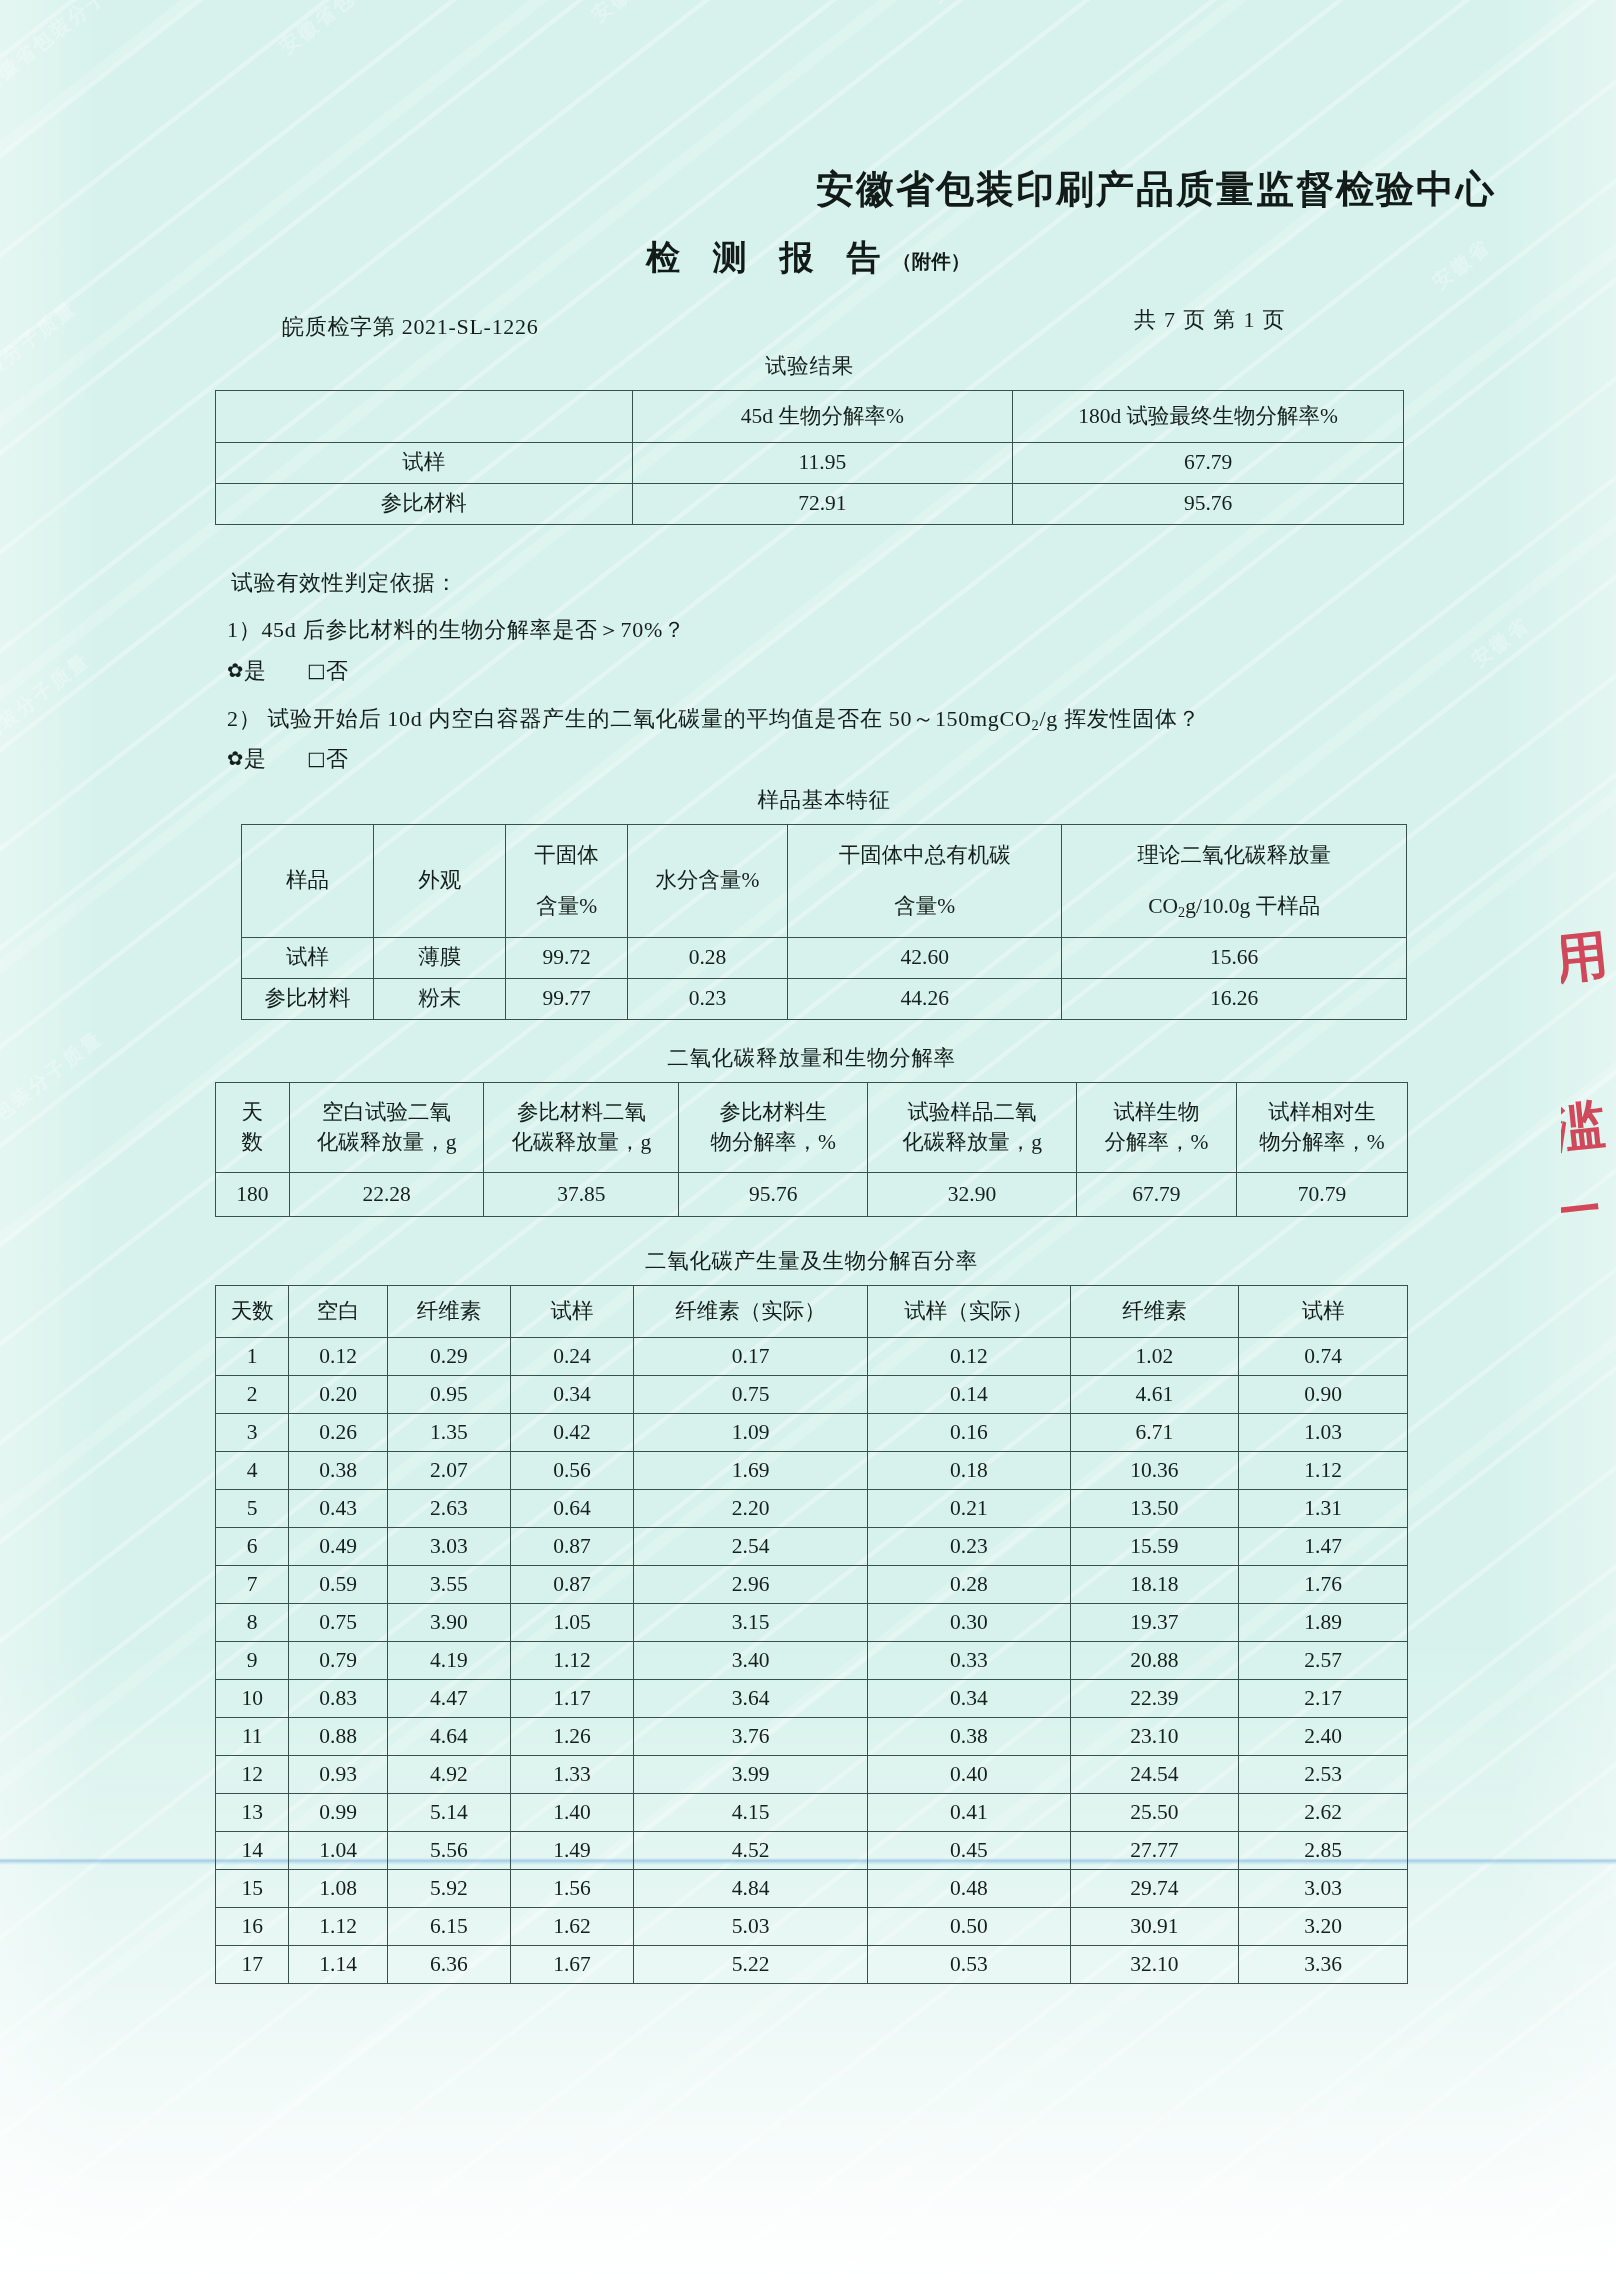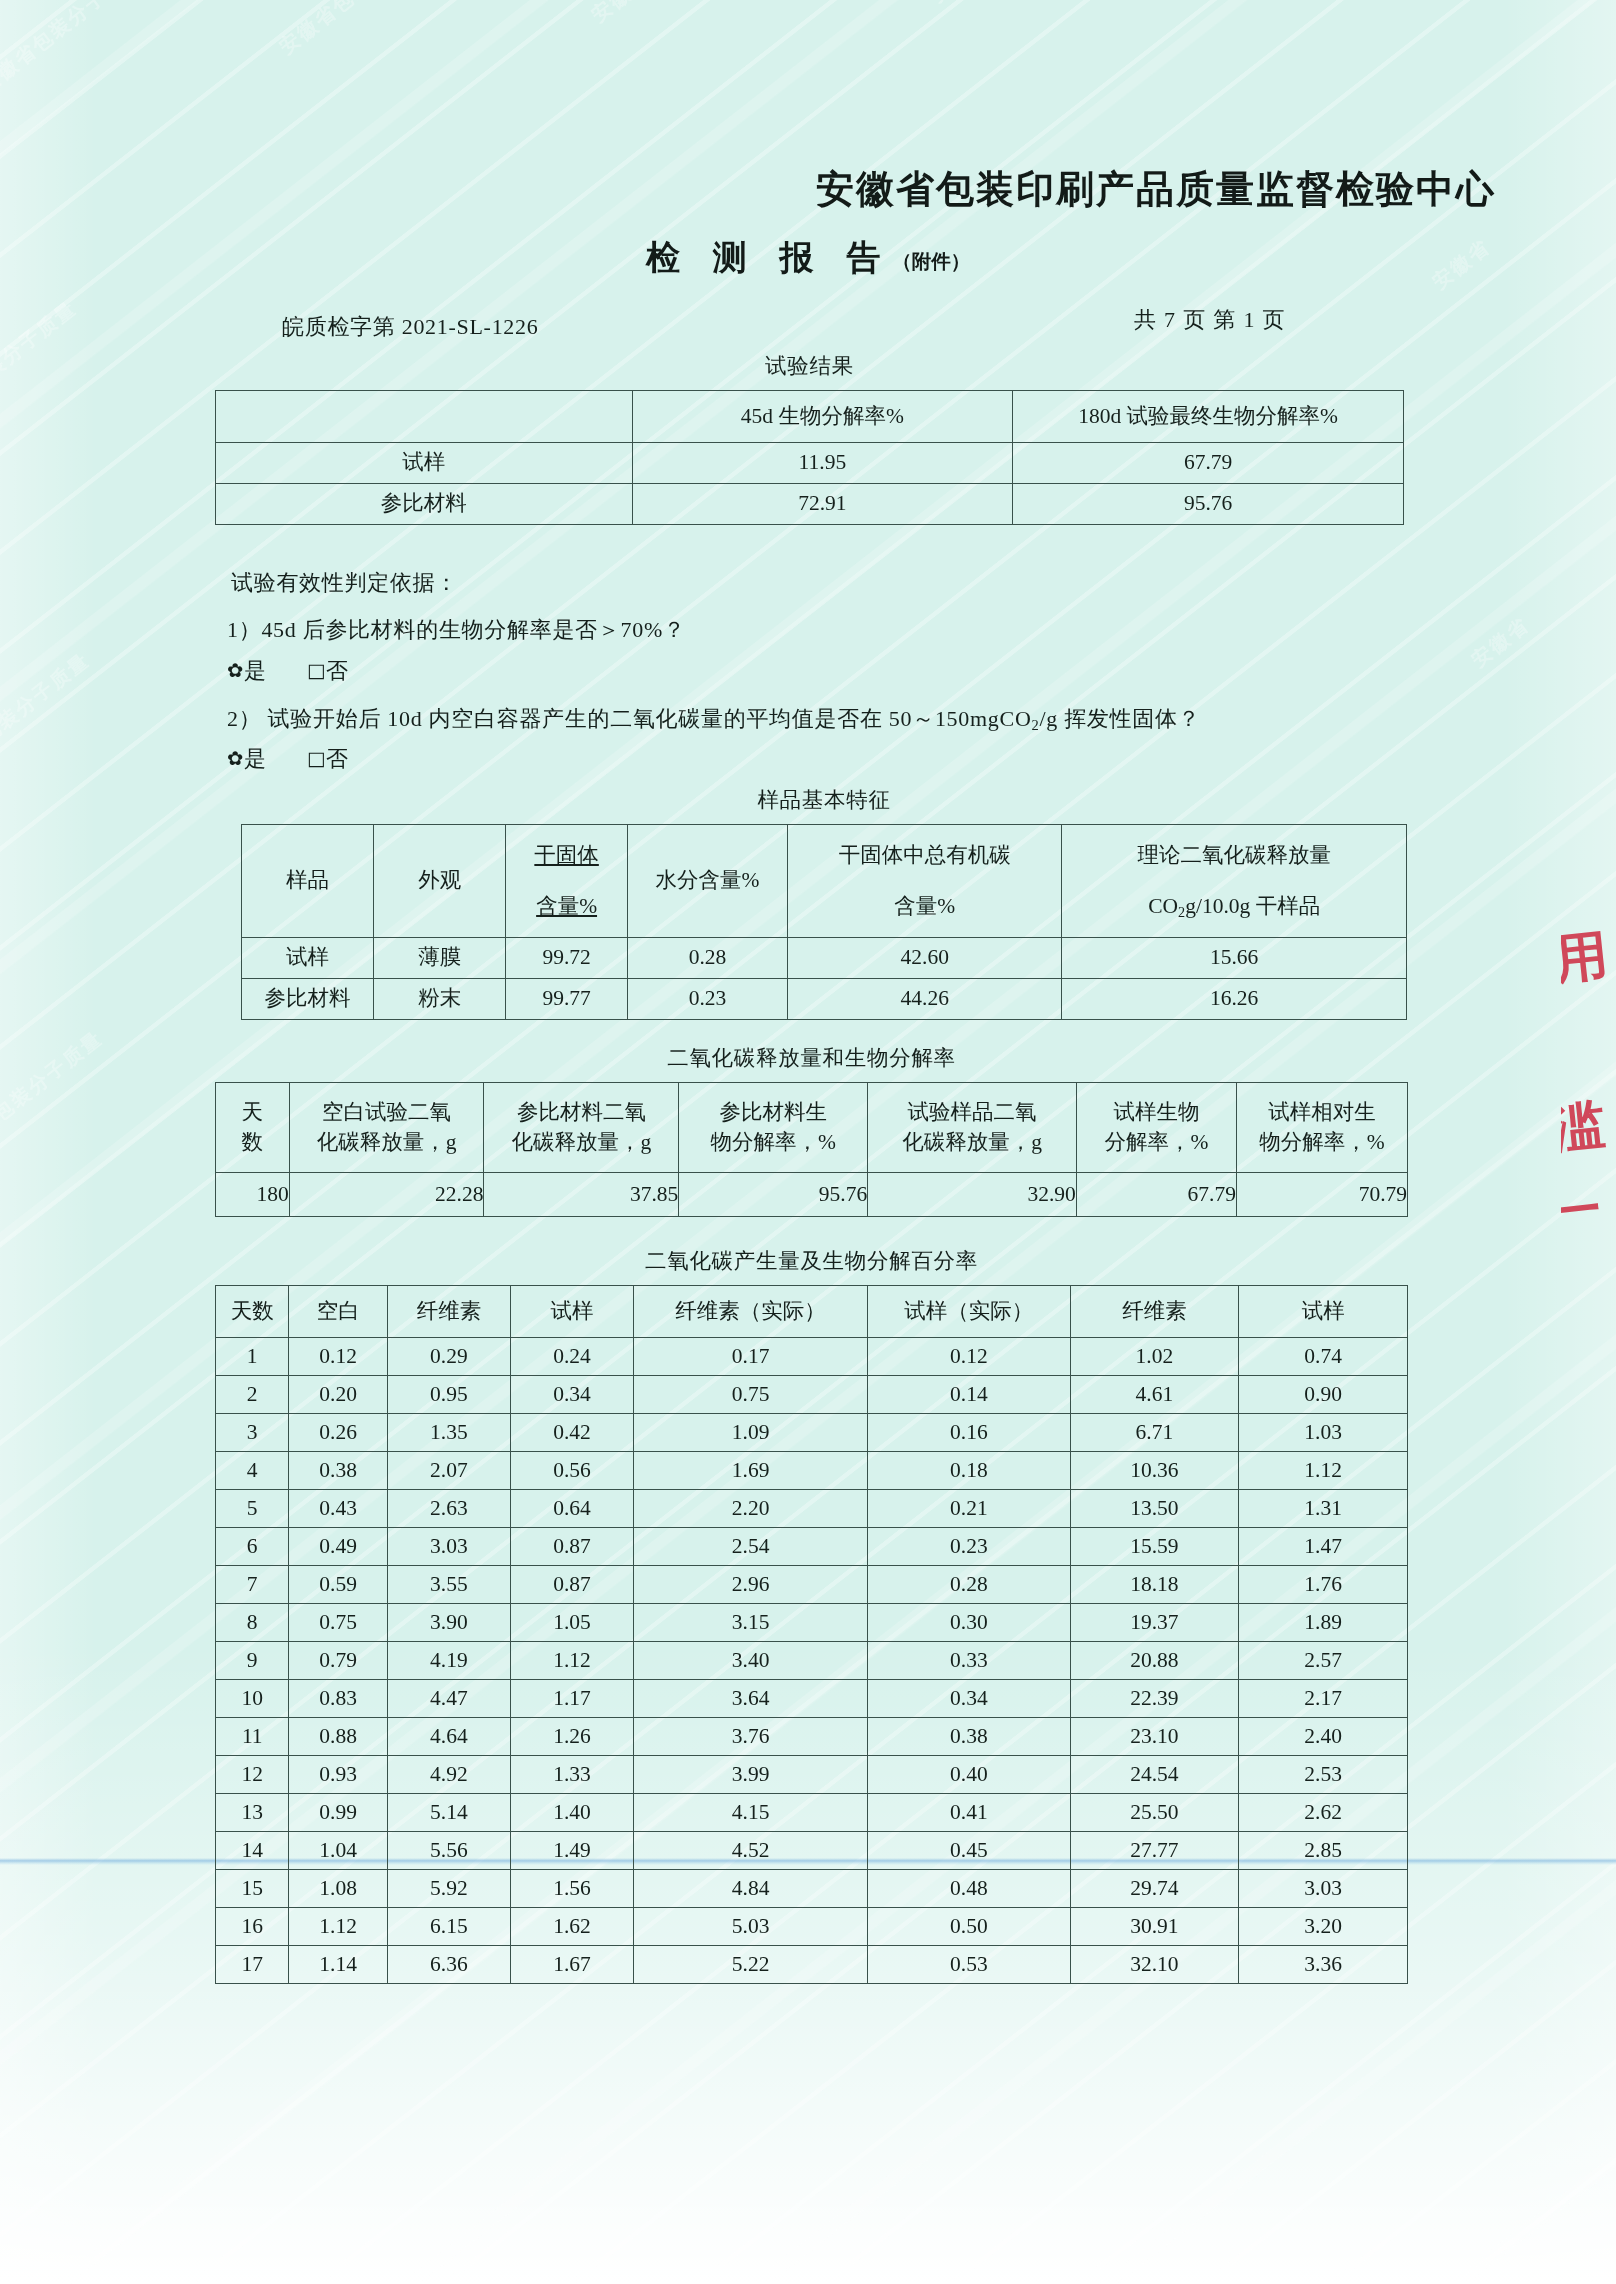--- a/index.html
+++ b/index.html
@@ -203,29 +203,29 @@
     font-size: 19.5px;
     vertical-align: 0.7px;
   }
 
   
   #table-sample { left: 241px; top: 824px; width: 1166px; }
   #table-sample td { height: 40px; }
   #table-sample thead td { height: 112px; }
   #table-sample .s0 { width: 121px; }
   #table-sample .s1 { width: 121px; }
-  #table-sample .s2 { width: 111px; text-decoration: underline; }
+  #table-sample .s2 { width: 111px; }
   #table-sample .s3 { width: 147px; }
   #table-sample .s4 { width: 252px; }
   #table-sample .s5 { width: 317px; }
 
   
   #table-co2 { left: 215px; top: 1082px; width: 1193px; }
   #table-co2 thead td { height: 89px; }
-  #table-co2 tbody td { height: 43px; text-align: right; }
+  #table-co2 tbody td { height: 43px; }
   #table-co2 .k0 { width: 73px; }
   #table-co2 .k1 { width: 195px; }
   #table-co2 .k2 { width: 195px; }
   #table-co2 .k3 { width: 189px; }
   #table-co2 .k4 { width: 209px; }
   #table-co2 .k5 { width: 160px; }
   #table-co2 .k6 { width: 171px; }
 
   
   #table-daily { left: 215px; top: 1285px; width: 1193px; }

